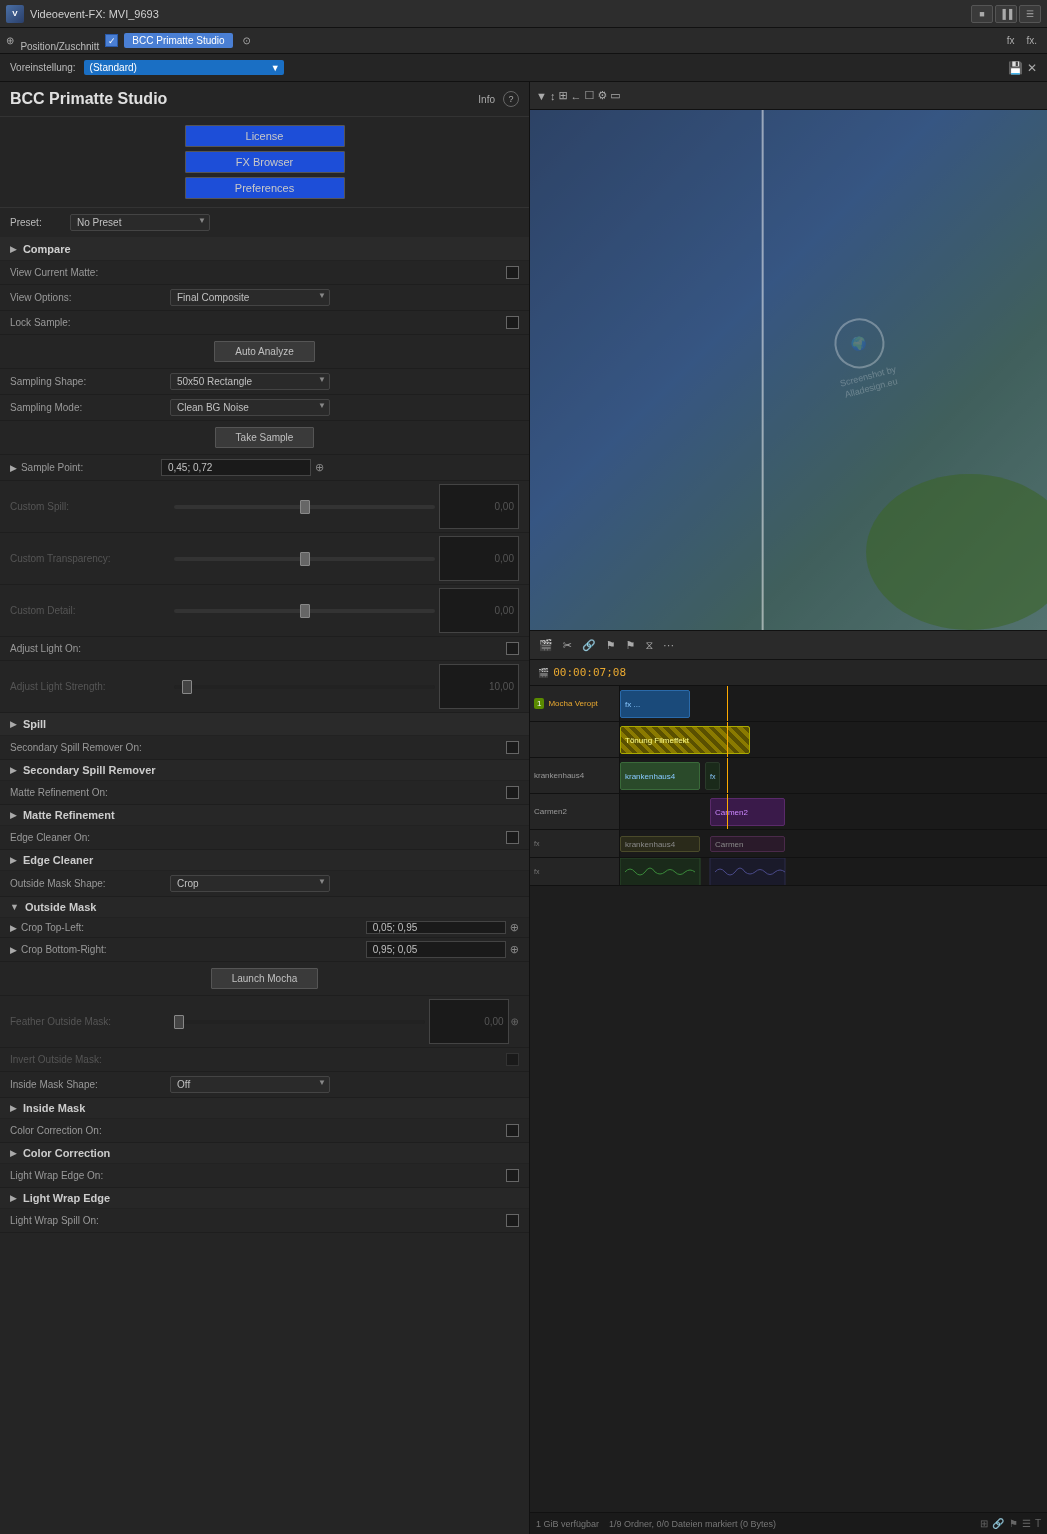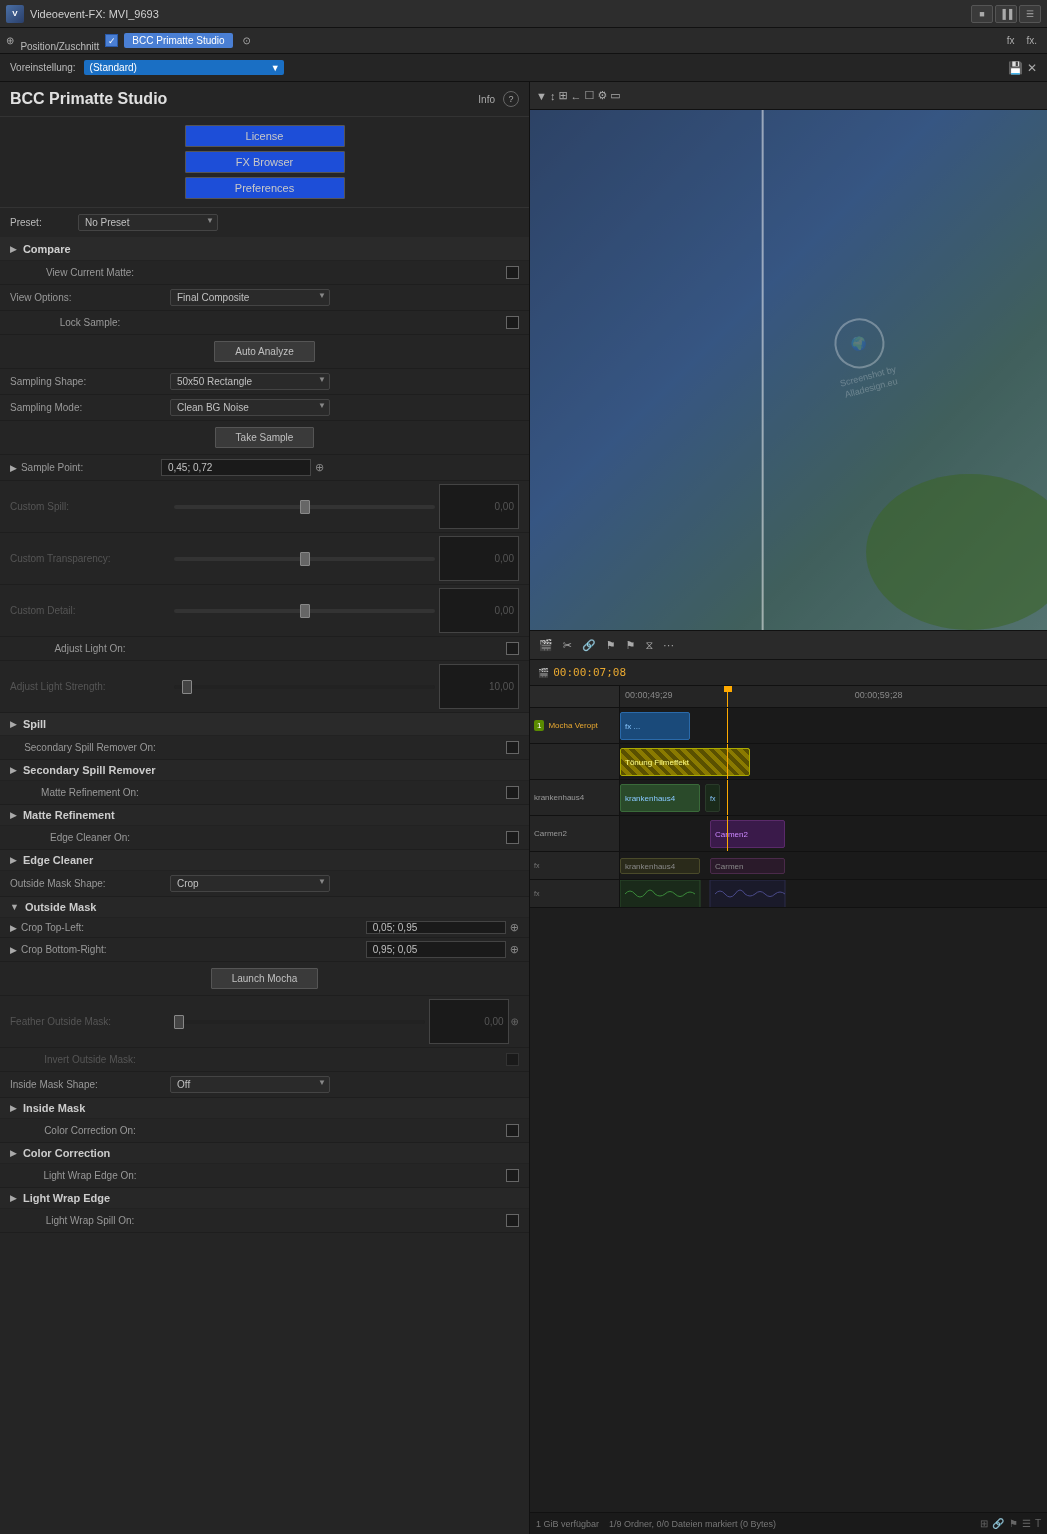--- a/index.html
+++ b/index.html
@@ -138,21 +138,21 @@
     .inner-preset-row {
       display: flex;
       align-items: center;
       padding: 6px 10px;
       border-bottom: 1px solid #2a2a2a;
     }
     .inner-preset-label { color: #bbb; font-size: 10px; min-width: 60px; }
     .inner-preset-select {
       background: #2a2a2a; color: #c0c0c0; border: 1px solid #444;
       padding: 2px 20px 2px 6px; font-size: 10px; cursor: pointer;
-      width: 140px; appearance: none; border-radius: 2px; margin-left: 8px;
+      width: 140px; appearance: none; border-radius: 2px;
     }
 
     
     .section-header {
       display: flex;
       align-items: center;
       padding: 5px 10px;
       background: #2a2a2a;
       cursor: pointer;
       border-bottom: 1px solid #222;
@@ -162,21 +162,21 @@
 
     
     .param-row {
       display: flex;
       align-items: center;
       padding: 4px 10px;
       border-bottom: 1px solid #1e1e1e;
       min-height: 24px;
     }
     .param-label {
-      color: #999; font-size: 10px; min-width: 160px; max-width: 180px; text-align: center;
+      color: #999; font-size: 10px; min-width: 160px; max-width: 180px;
     }
     .param-check {
       width: 13px; height: 13px; border: 1px solid #666; background: #1a1a1a;
       margin-left: auto; cursor: pointer; display: flex; align-items: center; justify-content: center;
     }
 
     
     .slider-row {
       display: flex;
       align-items: center;
@@ -770,33 +770,20 @@
 
     <div style="background:#252525;display:flex;align-items:stretch;border-bottom:1px solid #111;">
       <div style="padding:6px 8px;display:flex;align-items:center;">
         <span style="font-size:9px;color:#888;margin-right:4px;">🎬</span>
         <span class="timecode">00:00:07;08</span>
       </div>
     </div>
 
     <div class="timeline-area">
 
-      <div class="timeline-header">
-        <div class="track-label-col">
-          <span style="color:#888;font-size:8px;"></span>
-        </div>
-        <div class="timeline-ruler">
-          <span class="ruler-time" style="left:5px;">00:00;49;29</span>
-          <span class="ruler-time" style="left:55%;">00:00;59;28</span>
-
-          <div class="playhead" style="left:25%;">
-            <div class="playhead-marker"></div>
-          </div>
-        </div>
-      </div>
 
       <div class="track-row">
         <div class="track-label">
           <span style="background:#5a8a00;color:white;padding:1px 3px;border-radius:2px;font-size:8px;">1</span>
           <span style="color:#e8a830;font-size:8px;margin-left:4px;">Mocha Veropt</span>
         </div>
         <div class="track-content">
           <div class="clip clip-blue" style="left:0;width:70px;">
             <span>fx ...</span>
           </div>

